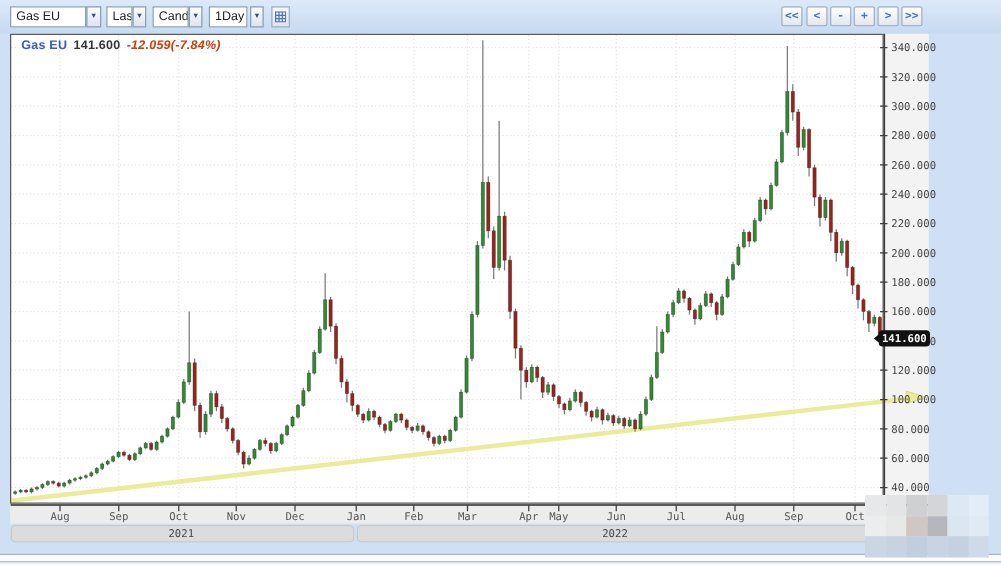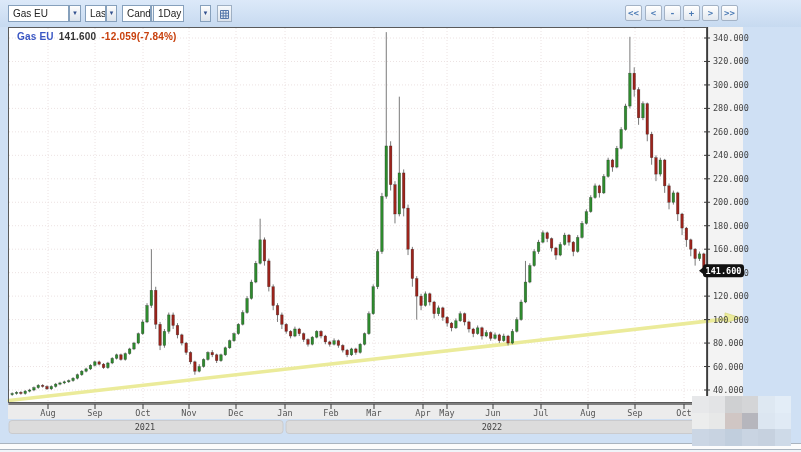--- a/index.html
+++ b/index.html
@@ -21,21 +21,21 @@
     text-align:center;line-height:15px;cursor:pointer;}
   .navbtn{position:absolute;top:5px;width:17px;height:16px;box-sizing:border-box;
     font:bold 9px "DejaVu Sans Mono",monospace;color:#4a7ab5;
     background:linear-gradient(#ffffff,#e2e8ef);border:1px solid #a3b2c5;border-radius:2px;
     text-align:center;line-height:14px;cursor:pointer;}
   
   .legend{position:absolute;left:17px;top:31px;font:bold 10px "Liberation Sans",sans-serif;
     letter-spacing:.2px;z-index:5;}
   .legend .sym{color:#3a57c4;margin-right:5px;}
   .legend .last{color:#333;margin-right:5px;}
-  .legend .chg{color:#c8400d;}
+  .legend .chg{color:#c8400d;font-style:italic;}
   
   #chart-svg{position:absolute;left:0;top:0;z-index:2;}
   
   .watermark{position:absolute;left:692px;top:396px;width:99px;height:50px;z-index:8;
     display:grid;grid-template-columns:repeat(6,1fr);grid-template-rows:repeat(3,1fr);}
   
   .strip-line{position:absolute;left:0;width:801px;height:1px;background:#aab4bf;z-index:3;}
   .strip-bar{position:absolute;left:0;top:444px;width:801px;height:5px;background:#fcfcfc;z-index:3;}
   .strip-foot{position:absolute;left:0;top:450px;width:801px;height:2px;background:#f0f4f9;z-index:3;}
 </style>
@@ -57,21 +57,21 @@
     <span>▼</span>
   </div>
 
   <div class="tb-field" style="left:122px;width:29px;">
     <span>Candle</span>
   </div>
   <div class="tb-arrow" style="left:151px;width:11px;">
     <span>▼</span>
   </div>
 
-  <div class="tb-field" style="left:153px;width:31px;">
+  <div class="tb-field" style="left:167px;width:31px;">
     <span>1Day</span>
   </div>
   <div class="tb-arrow" style="left:200px;width:11px;">
     <span>▼</span>
   </div>
 
   <div class="tb-gridbtn">
     <svg width="9" height="9" viewBox="0 0 9 9">
       <path d="M0.5 0.5h8v8h-8z M0.5 3.2h8 M0.5 5.9h8 M3.2 0.5v8 M5.9 0.5v8" stroke="#5577aa" stroke-width="1" fill="none"></path>
     </svg>

